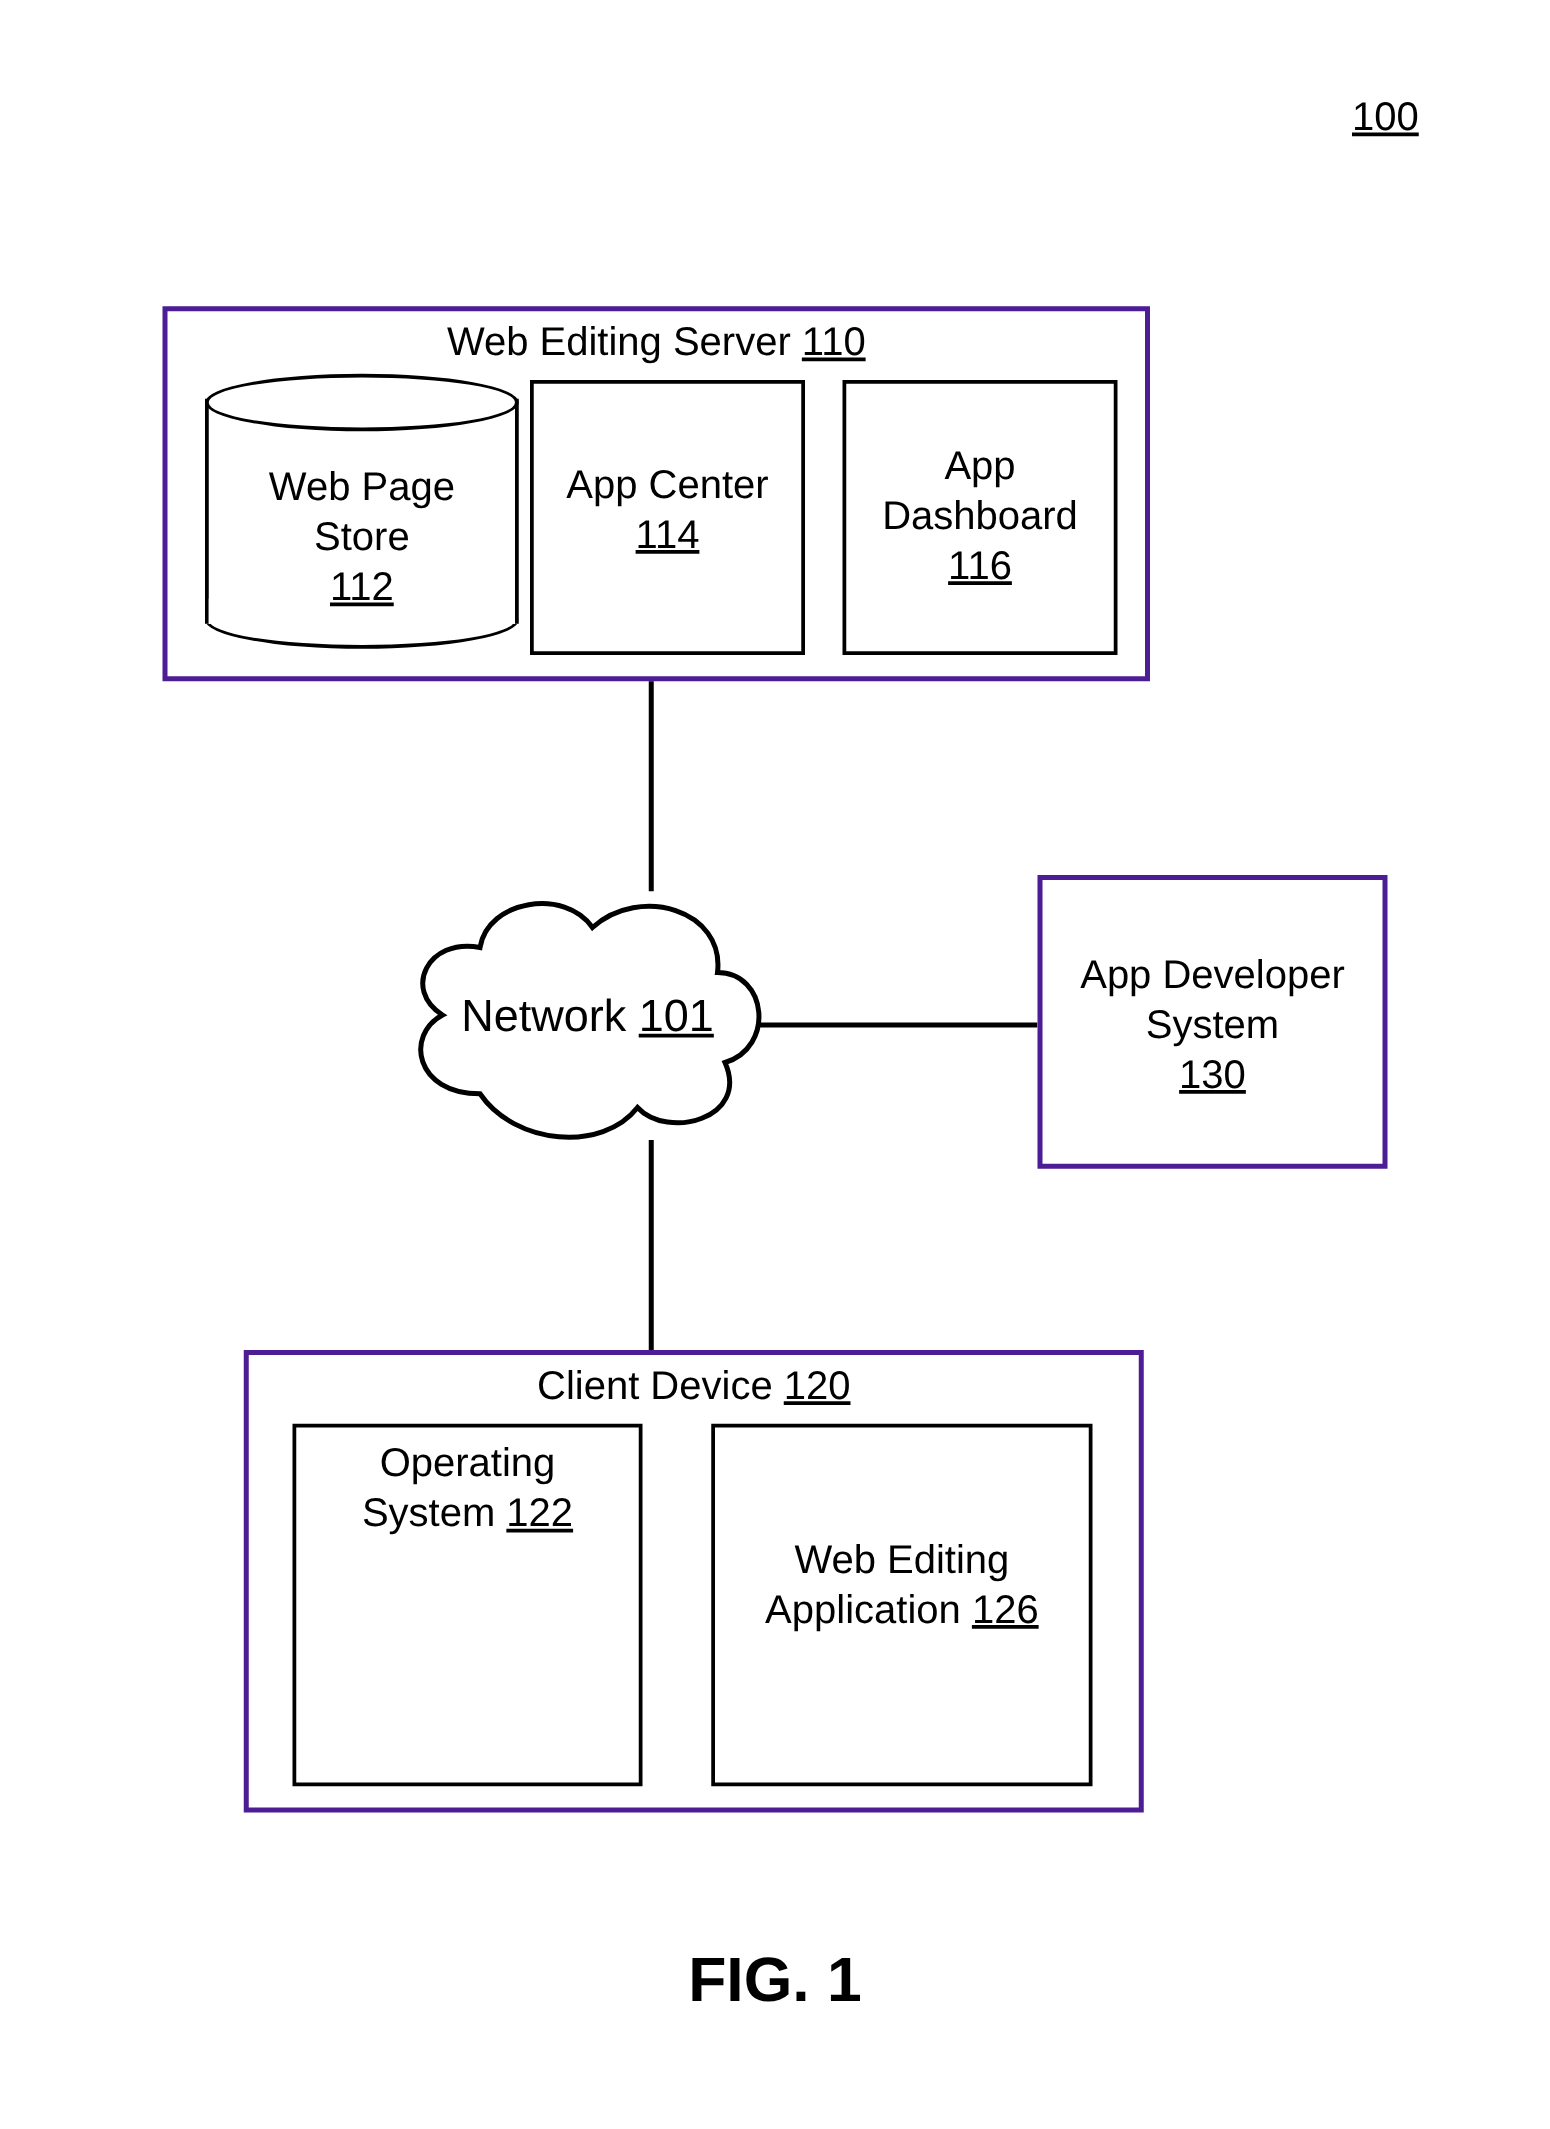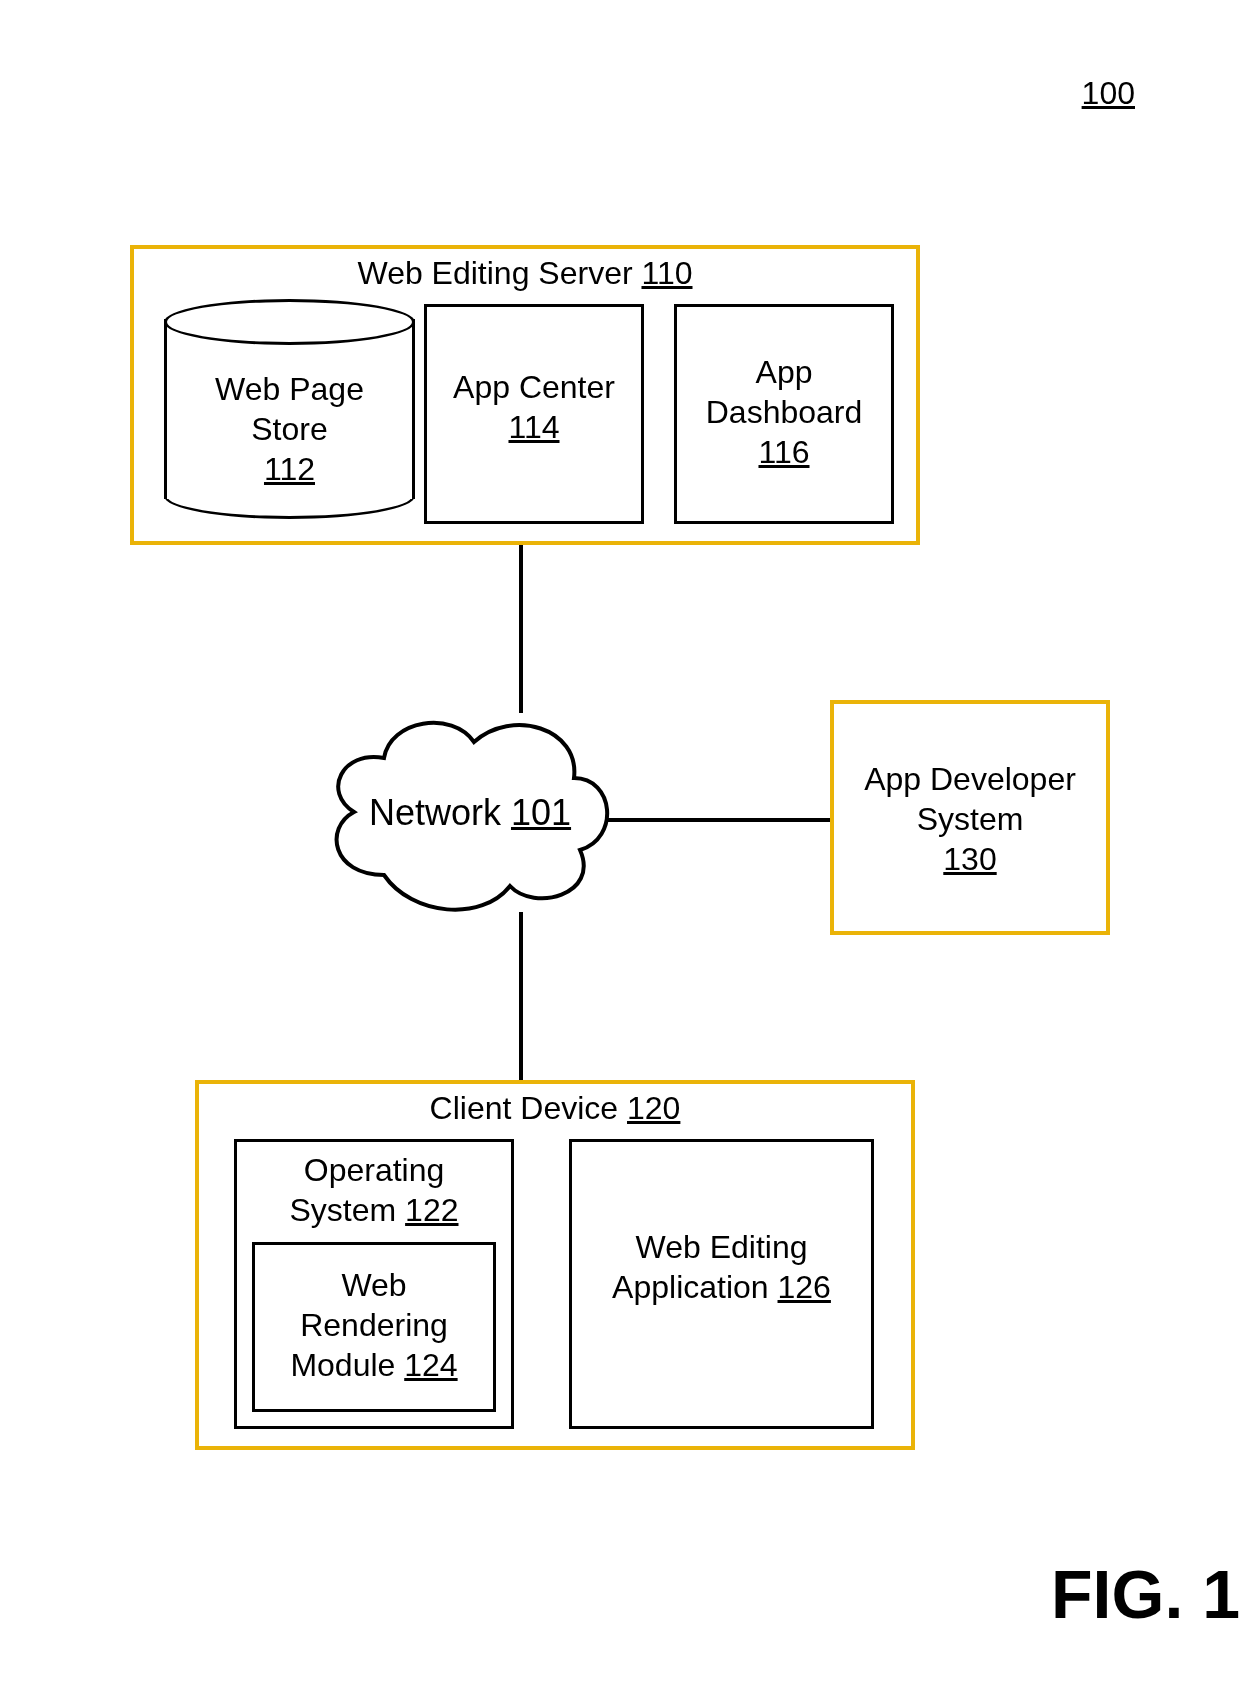--- a/index.html
+++ b/index.html
@@ -14,21 +14,21 @@
     width: 1240px;
     height: 1703px;
   }
   .figref {
     position: absolute;
     font-size: 32px;
     text-decoration: underline;
   }
   .outer-box {
     position: absolute;
-    border: 4px solid #eab308;
+    border: 4px solid #4c1d95;
     box-sizing: border-box;
     background: #fff;
   }
   .box-title, .outer-title {
     position: absolute;
     font-size: 32px;
     text-align: center;
     line-height: 1.25;
   }
   .u { text-decoration: underline; }
@@ -79,23 +79,23 @@
   }
   .cloud svg { display: block; }
   .cloud-label {
     position: absolute;
     font-size: 36px;
     text-align: center;
     z-index: 3;
   }
   .fig-caption {
     position: absolute;
-    font-size: 68px;
+    font-size: 50px;
     font-weight: bold;
-    text-align: right;
+    text-align: center;
     width: 100%;
   }
 </style>
 </head>
 <body>
 
 <div class="canvas">
 
   <div class="figref" style="top:75px; right:105px;">100</div>
 
@@ -170,28 +170,20 @@
       <span class="u">120</span>
     </div>
 
     <div class="inner-box" style="left:35px; top:55px; width:280px; height:290px;">
       <div class="box-title" style="left:0; right:0; top:8px;">
         <span>Operating</span><br>
         <span>System</span>
         <span class="u">122</span>
       </div>
 
-      <div class="inner-box" style="left:15px; top:100px; width:244px; height:170px;">
-        <div class="box-title" style="left:0; right:0; top:20px;">
-          <span>Web</span><br>
-          <span>Rendering</span><br>
-          <span>Module</span>
-          <span class="u">124</span>
-        </div>
-      </div>
     </div>
 
     <div class="inner-box" style="left:370px; top:55px; width:305px; height:290px;">
       <div class="box-title" style="left:0; right:0; top:85px;">
         <span>Web Editing</span><br>
         <span>Application</span>
         <span class="u">126</span>
       </div>
     </div>
   </div>

